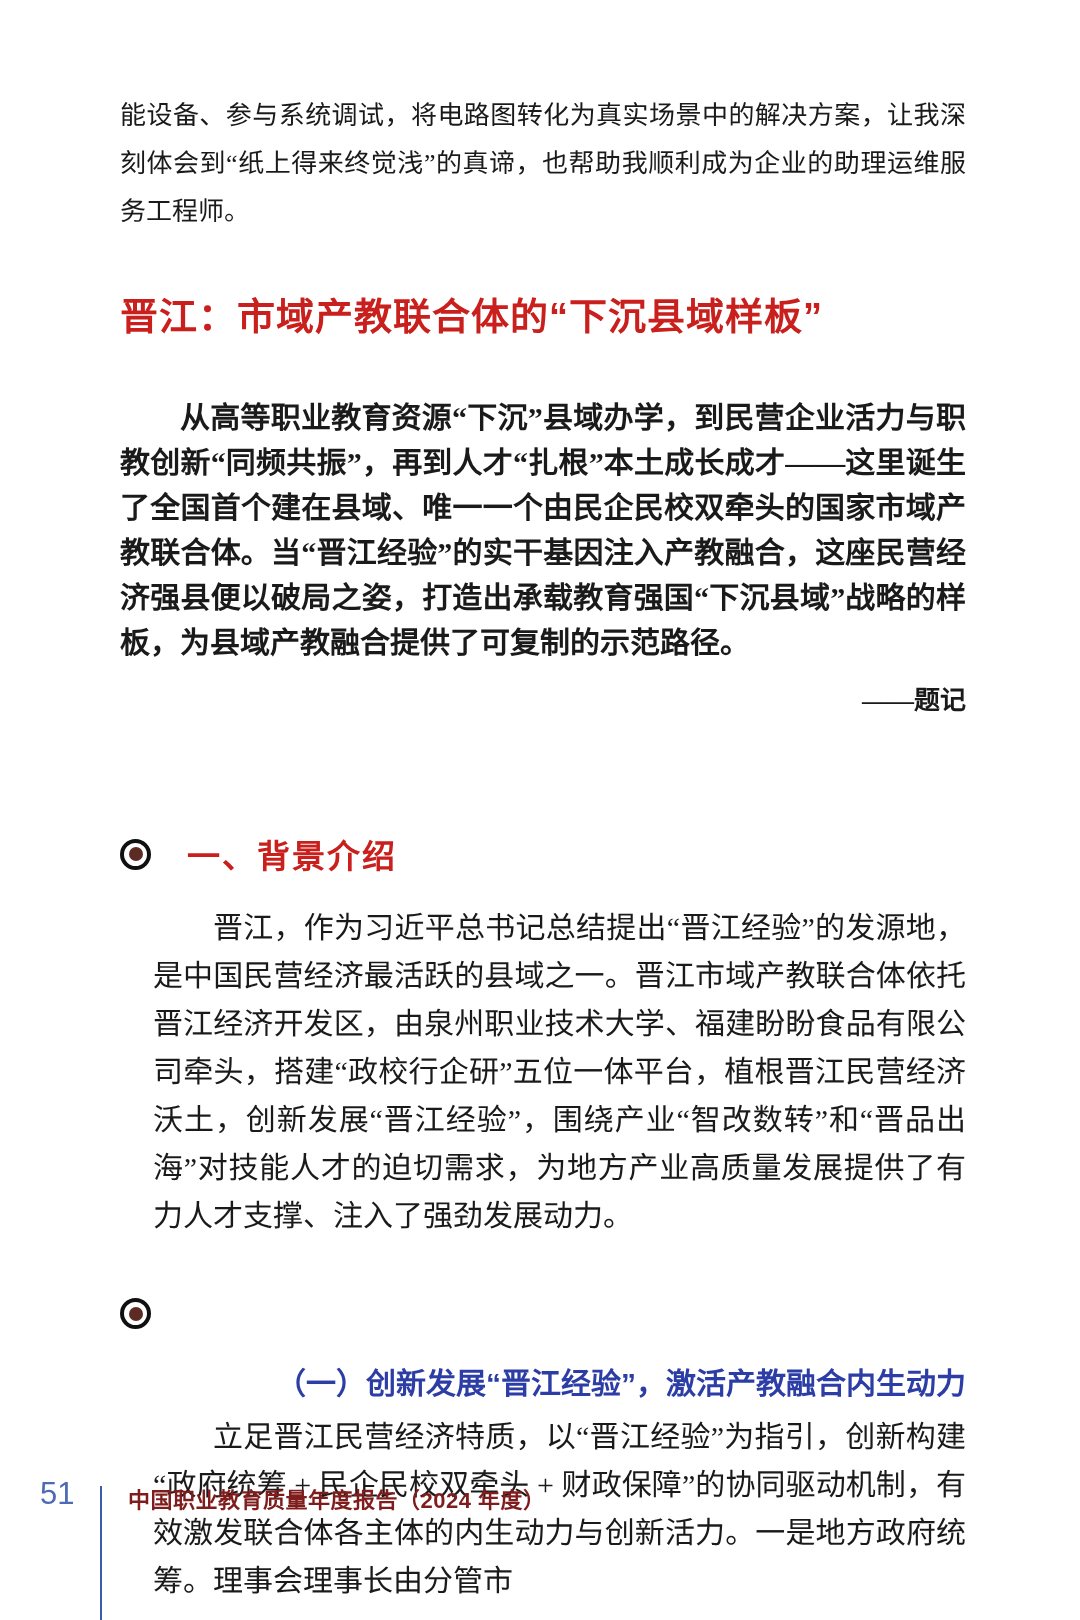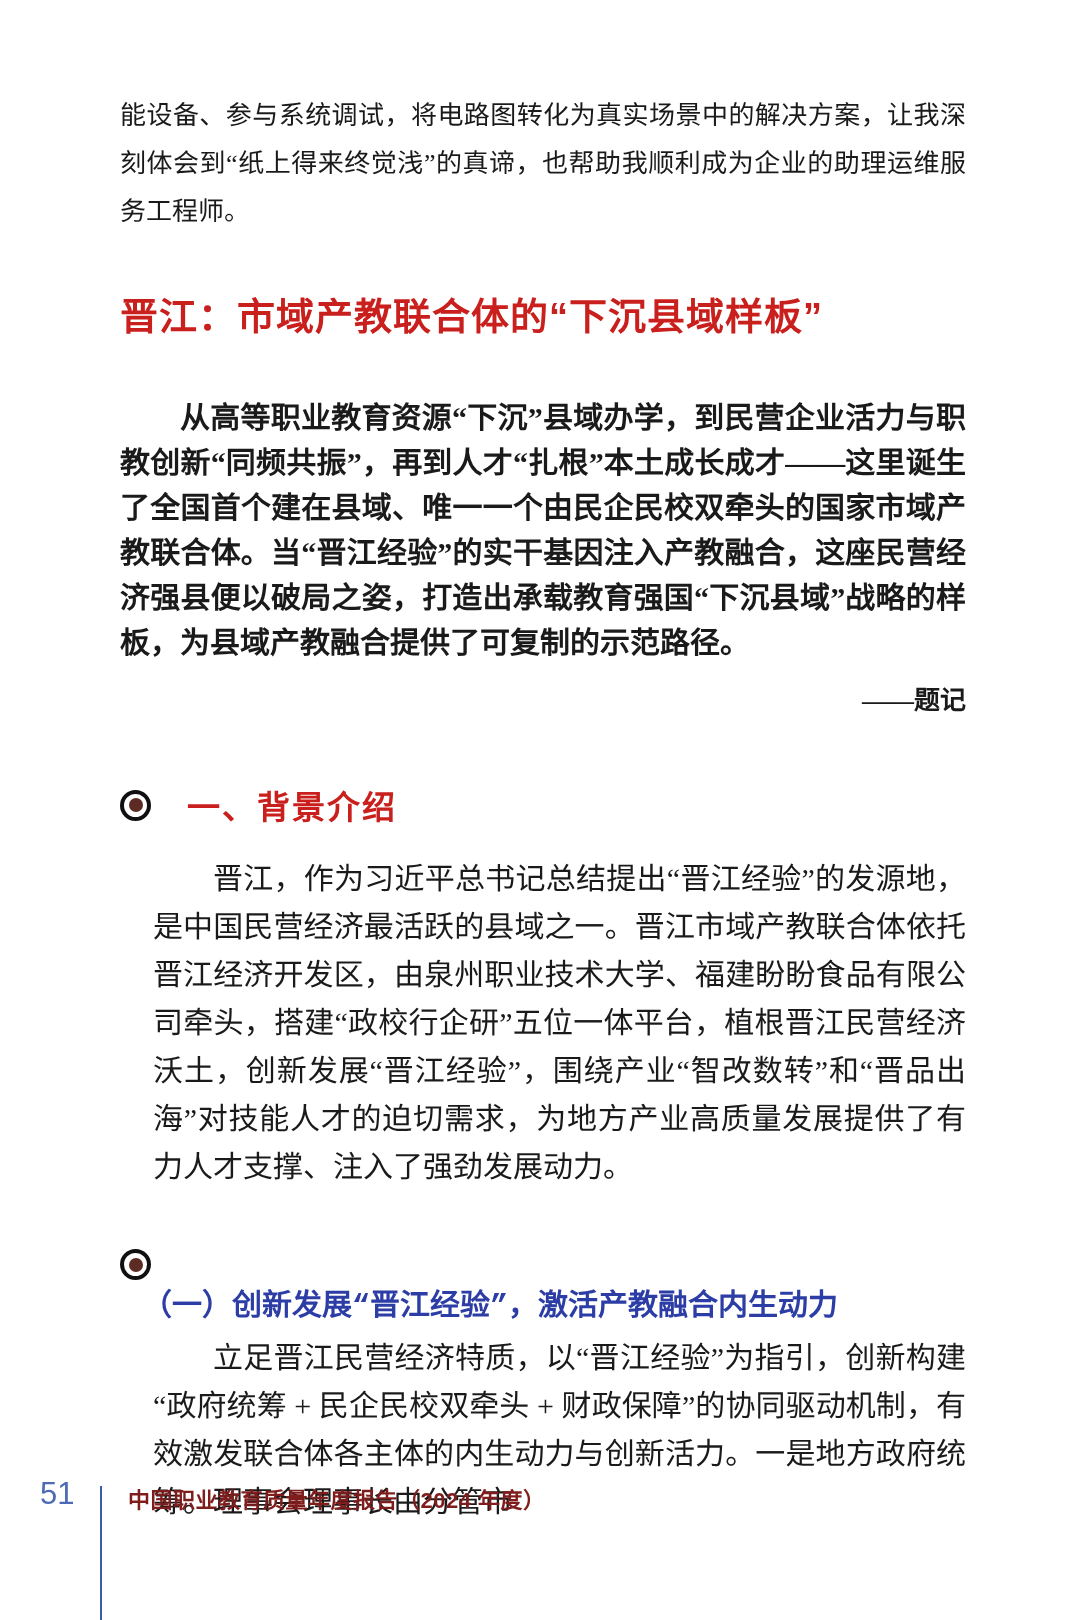--- a/index.html
+++ b/index.html
@@ -50,21 +50,21 @@
     font-size: 26px;
     font-weight: 700;
     text-align: right;
   }
   
   .section-heading {
     display: flex;
     align-items: center;
     gap: 24px;
   }
-  .section-heading.first { margin-top: 65px; gap: 36px; }
+  .section-heading.first { margin-top: 114px; gap: 36px; }
   .section-heading.second { margin-top: 58px; }
   .bullet-icon {
     width: 31px;
     height: 31px;
     border: 4px solid #101010;
     border-radius: 50%;
     background: #ffffff;
     display: flex;
     align-items: center;
     justify-content: center;
@@ -88,25 +88,27 @@
     margin-top: 26px;
     font-size: 30px;
     line-height: 48px;
     text-align: justify;
     text-indent: 2em;
     margin-left: 33px;
   }
   .body-paragraph.last { margin-top: 10px; }
   
   .sub-heading {
+    margin-top: 30px;
     padding-left: 22px;
     font-size: 30px;
     font-weight: 700;
     color: #2c3da6;
-    font-family: Liberation Mono, monospace;
+    font-family: Liberation Sans, sans-serif;
+    text-align: right;
   }
   
   .footer-page-number {
     position: absolute;
     left: 40px;
     top: 1476px;
     font-size: 31px;
     color: #4d6ab5;
     font-family: "Liberation Sans", sans-serif;
   }

